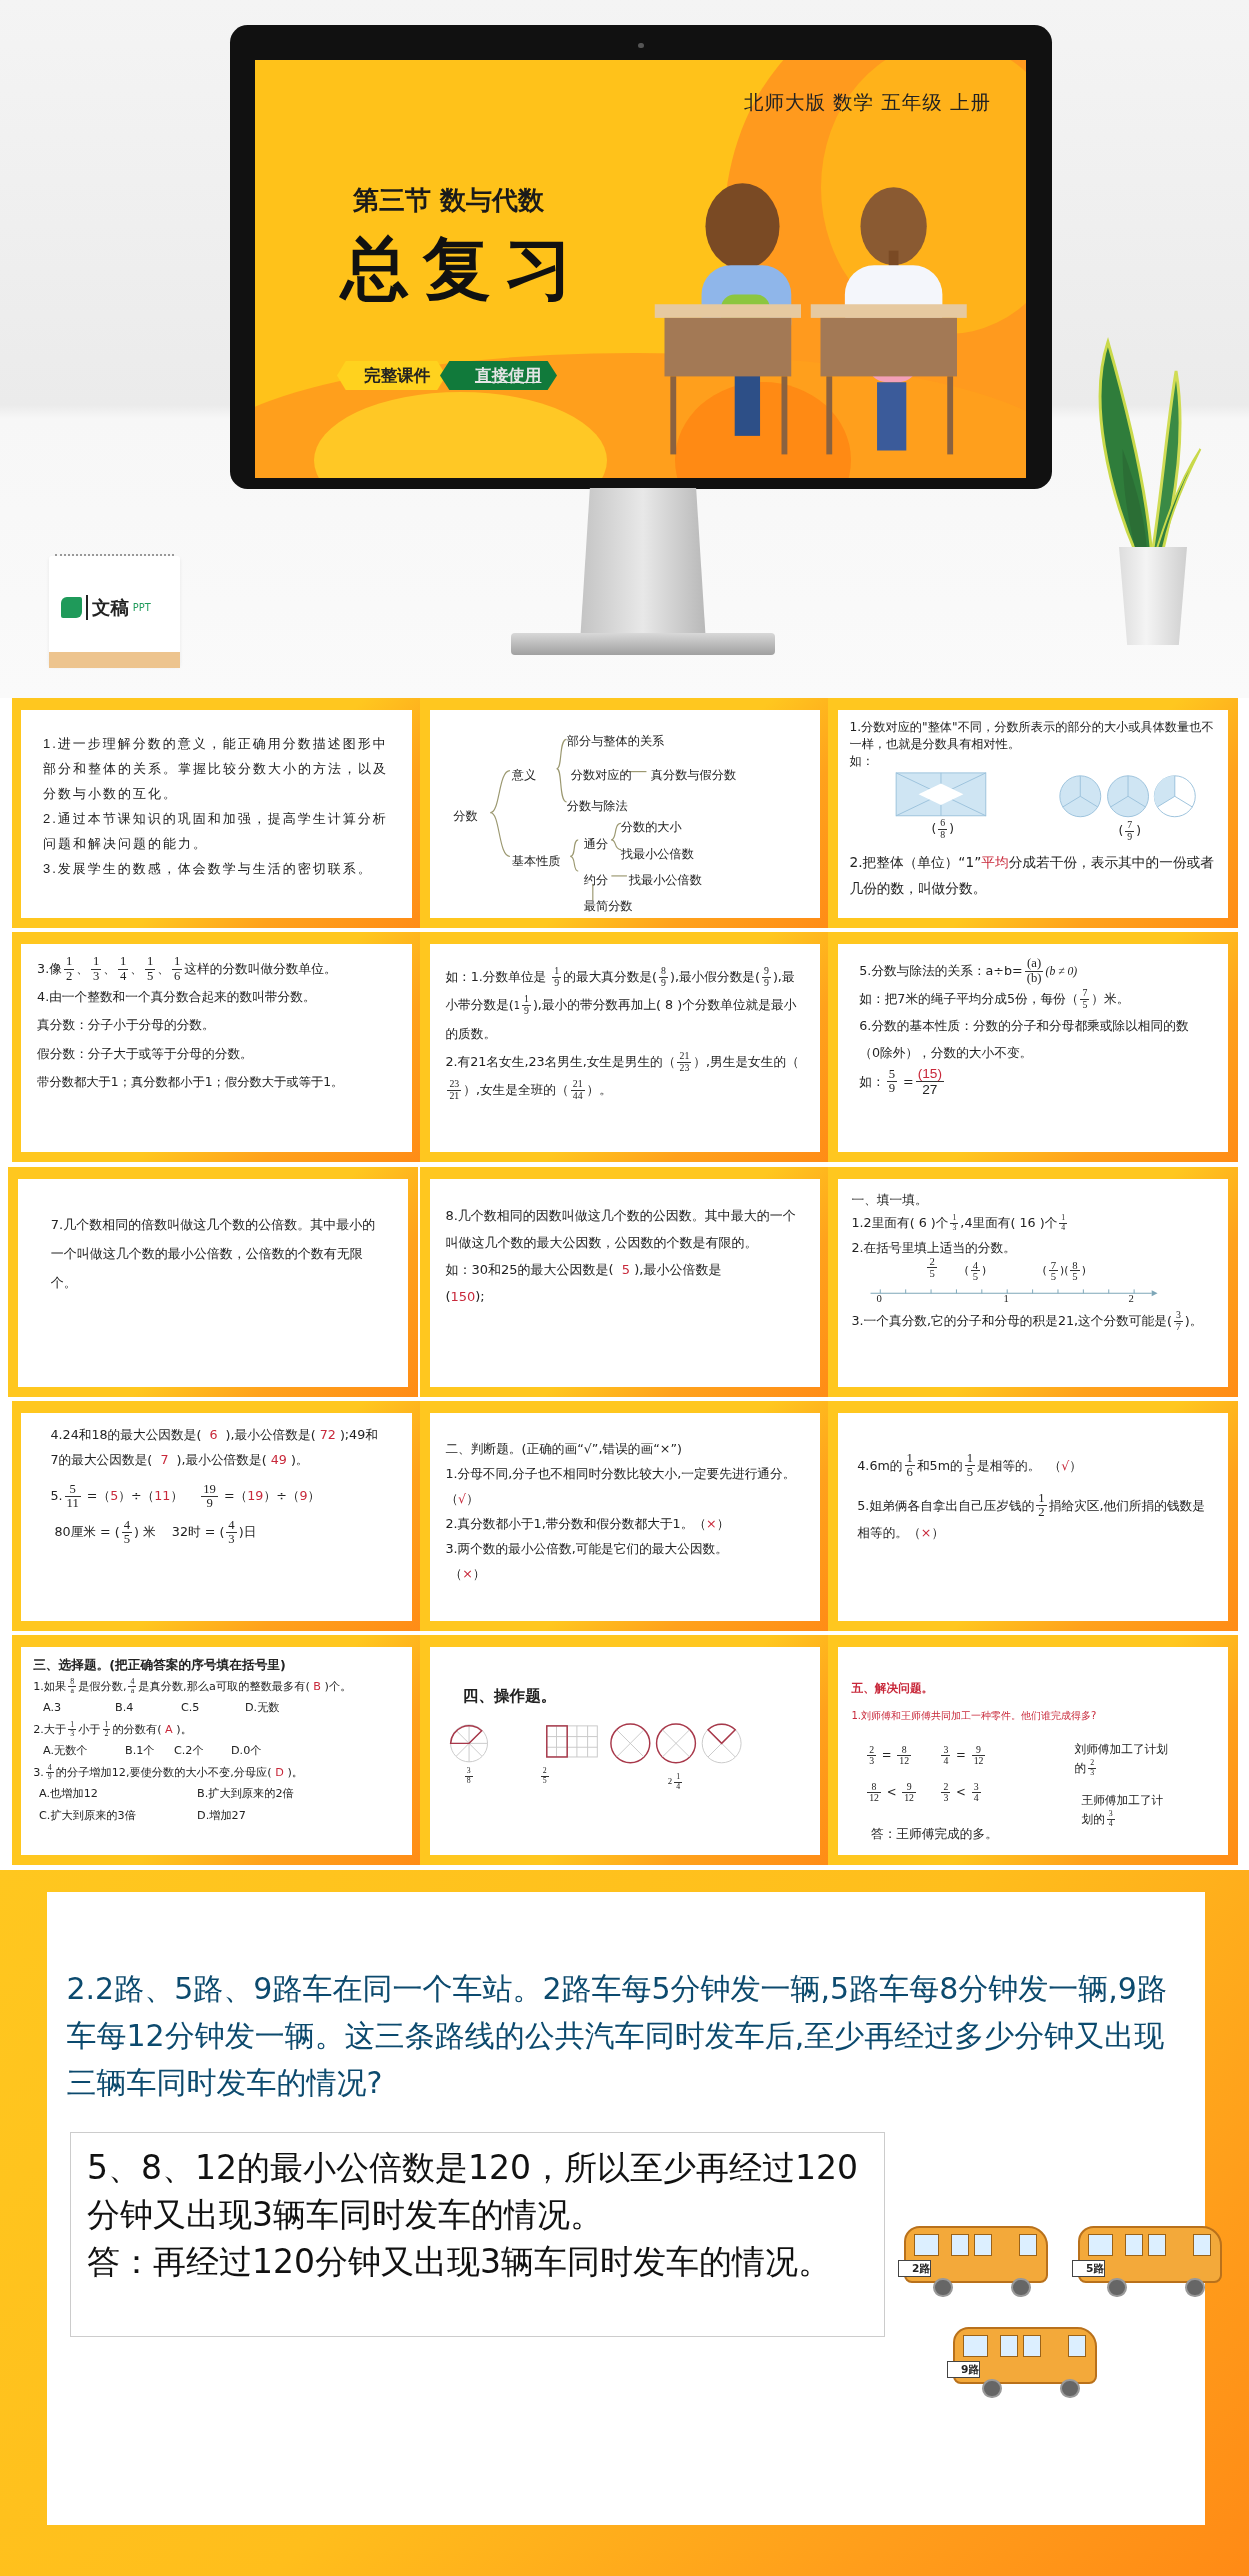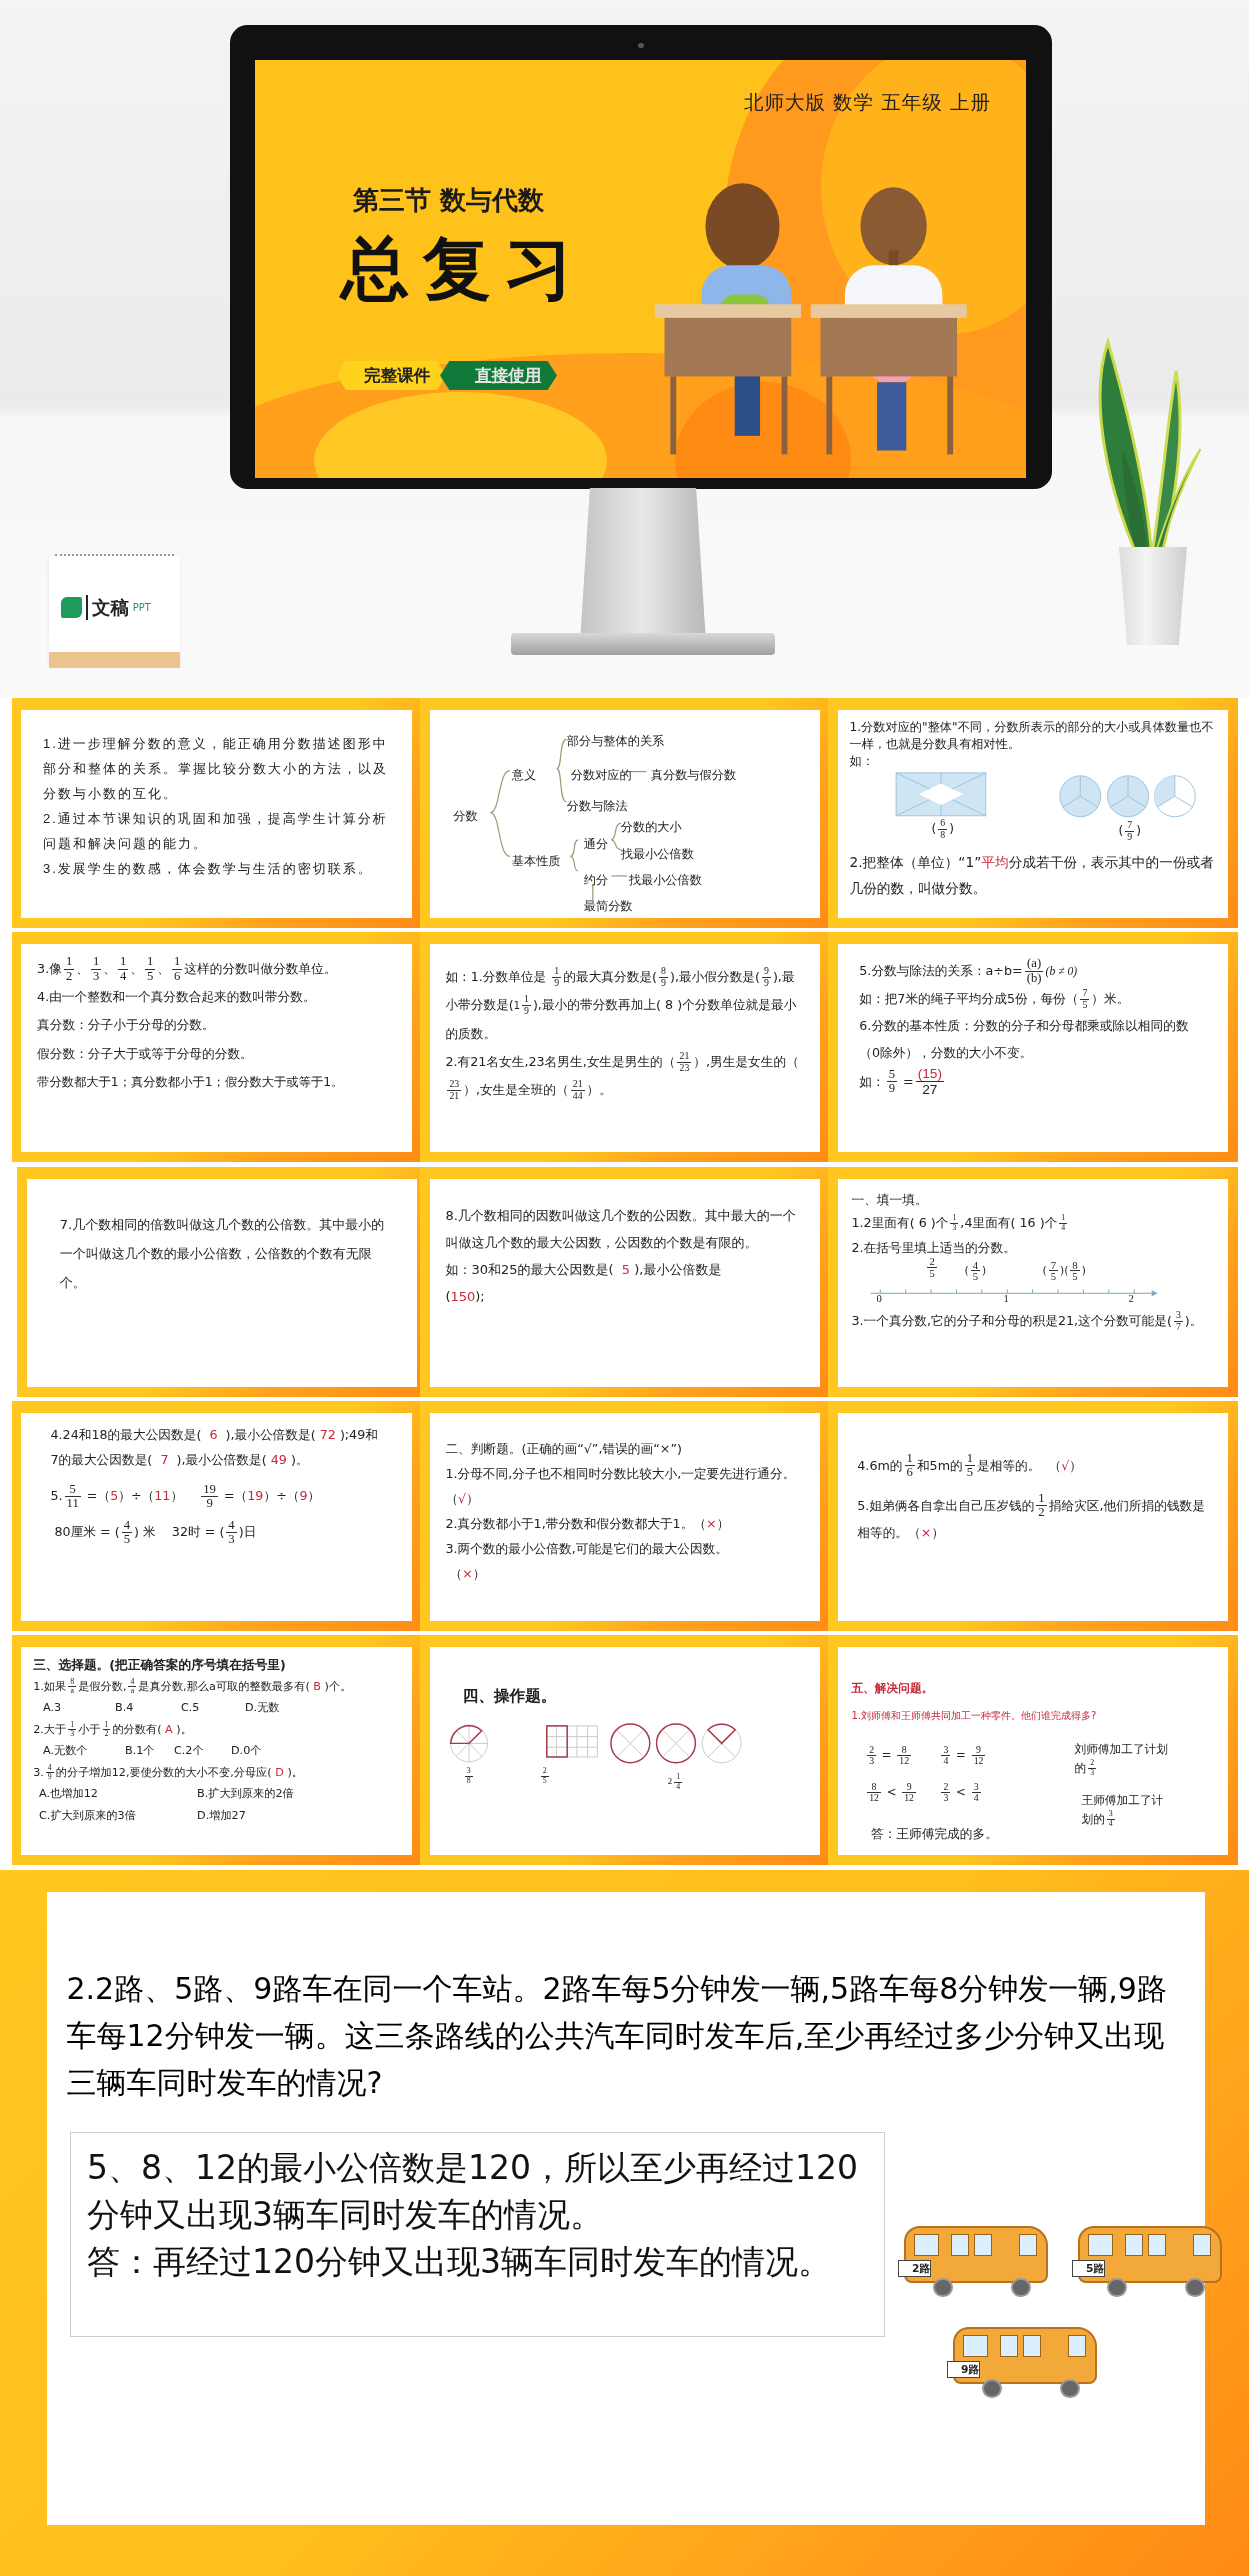--- a/index.html
+++ b/index.html
@@ -41,21 +41,21 @@
 .frac .d{display:block;padding:0 2px;}
 .frac.big{font-size:12.7px;line-height:13.7px;}
 .serif{font-family:Liberation Sans, sans-serif;letter-spacing:2px;font-size:12.2px;line-height:30px;}
 .mindmap{position:relative;width:100%;height:100%;font-size:12.2px;}
 .mindmap span{position:absolute;white-space:nowrap;}
 .mindmap svg{position:absolute;left:0;top:0;}
 .heading-b{font-weight:bold;}
 
 .final{position:absolute;left:0;top:1870px;width:1249px;height:706px;background:linear-gradient(135deg,#ffc71f 0%,#ffbe1c 50%,#ff9d1b 80%,#ff8a15 100%);}
 .final .inner{position:absolute;left:47px;top:21.5px;width:1158px;height:633px;background:#fff;}
-.final .question{position:absolute;left:19.5px;top:73px;right:28px;font-size:30px;line-height:47px;color:#000000;}
+.final .question{position:absolute;left:19.5px;top:73px;right:28px;font-size:30px;line-height:47px;color:#0c4a6e;}
 .final .answer-box{position:absolute;left:23.4px;top:240px;width:815px;height:205px;border:1px solid #ccc;padding:11.7px 15.6px;font-size:33px;line-height:47px;color:#111;}
 .bus{position:absolute;width:146px;height:82px;}
 .bus .body{position:absolute;left:0;top:9.8px;width:144px;height:57px;background:#f3a93a;border:2px solid #b9711b;border-radius:15.6px 19.5px 7.8px 7.8px;}
 .bus .win{position:absolute;top:17.6px;width:17.6px;height:21.5px;background:#dcefff;border:1px solid #9b6318;}
 .bus .plate{position:absolute;left:-5.9px;top:43px;width:33px;height:17.6px;background:#fff;border:1px solid #444;font-size:10.7px;font-weight:bold;text-align:right;line-height:15.6px;}
 .bus .wheel{position:absolute;top:61px;width:19.5px;height:19.5px;border-radius:50%;background:#666;border:2.9px solid #999;}
 </style>
 </head>
 <body>
 
@@ -215,21 +215,21 @@
 
   <div class="slide" style="left:828px;top:234px;">
     <div class="inner" style="padding:13.7px 21.5px;font-size:12.7px;line-height:26px;">
       <div><span>5.分数与除法的关系：a÷b=</span><span class="frac big"><span class="n">(a)</span><span class="d">(b)</span></span><span style="font-family:'Liberation Serif',serif;font-style:italic;font-size:11.7px;">(b ≠ 0)</span></div>
       <div><span>如：把7米的绳子平均分成5份，每份（</span><span class="frac"><span class="n">7</span><span class="d">5</span></span><span>）米。</span></div>
       <div style="line-height:27px;">6.分数的基本性质：分数的分子和分母都乘或除以相同的数（0除外），分数的大小不变。</div>
       <div><span>如：</span><span class="frac big"><span class="n">5</span><span class="d">9</span></span> <span>=</span><span class="frac big" style="font-family:'Liberation Sans',sans-serif;font-size:13.7px;line-height:15.6px;"><span class="n red">(15)</span><span class="d">27</span></span></div>
     </div>
   </div>
 
-  <div class="slide" style="left:17px;top:469px;">
+  <div class="slide" style="left:8px;top:469px;">
     <div class="inner" style="padding:31px 33px;font-size:13px;line-height:29px;">
       <div>7.几个数相同的倍数叫做这几个数的公倍数。其中最小的一个叫做这几个数的最小公倍数，公倍数的个数有无限个。</div>
     </div>
   </div>
 
   <div class="slide" style="left:420px;top:469px;">
     <div class="inner" style="padding:23.4px 15.6px;font-size:13px;line-height:27px;">
       <div>8.几个数相同的因数叫做这几个数的公因数。其中最大的一个叫做这几个数的最大公因数，公因数的个数是有限的。</div>
       <div><span>如：30和25的最大公因数是(</span>&nbsp;&nbsp;<span class="red">5</span>&nbsp;<span>),最小公倍数是</span><br><span>(</span><span class="red">150</span><span>);</span></div>
     </div>

